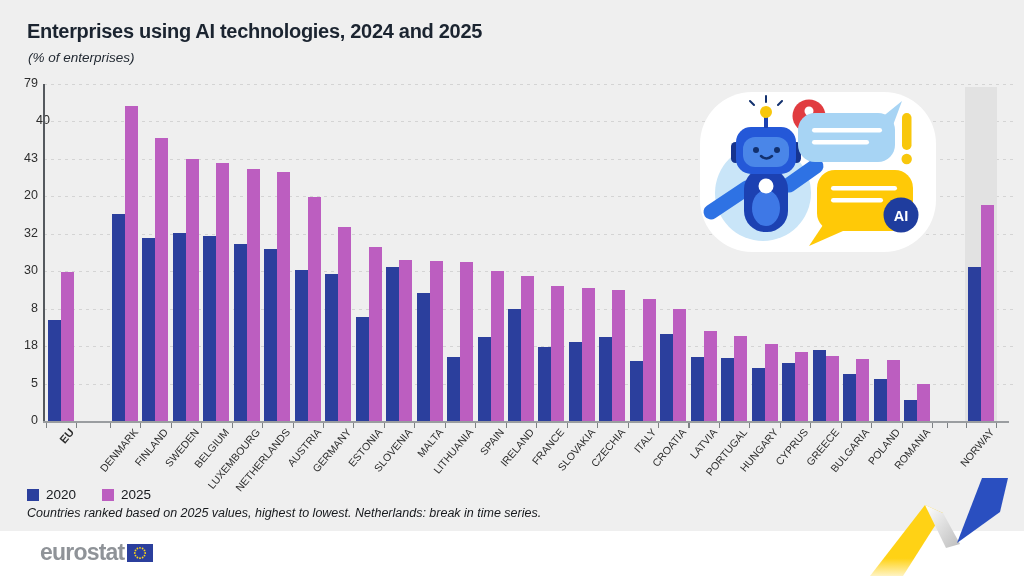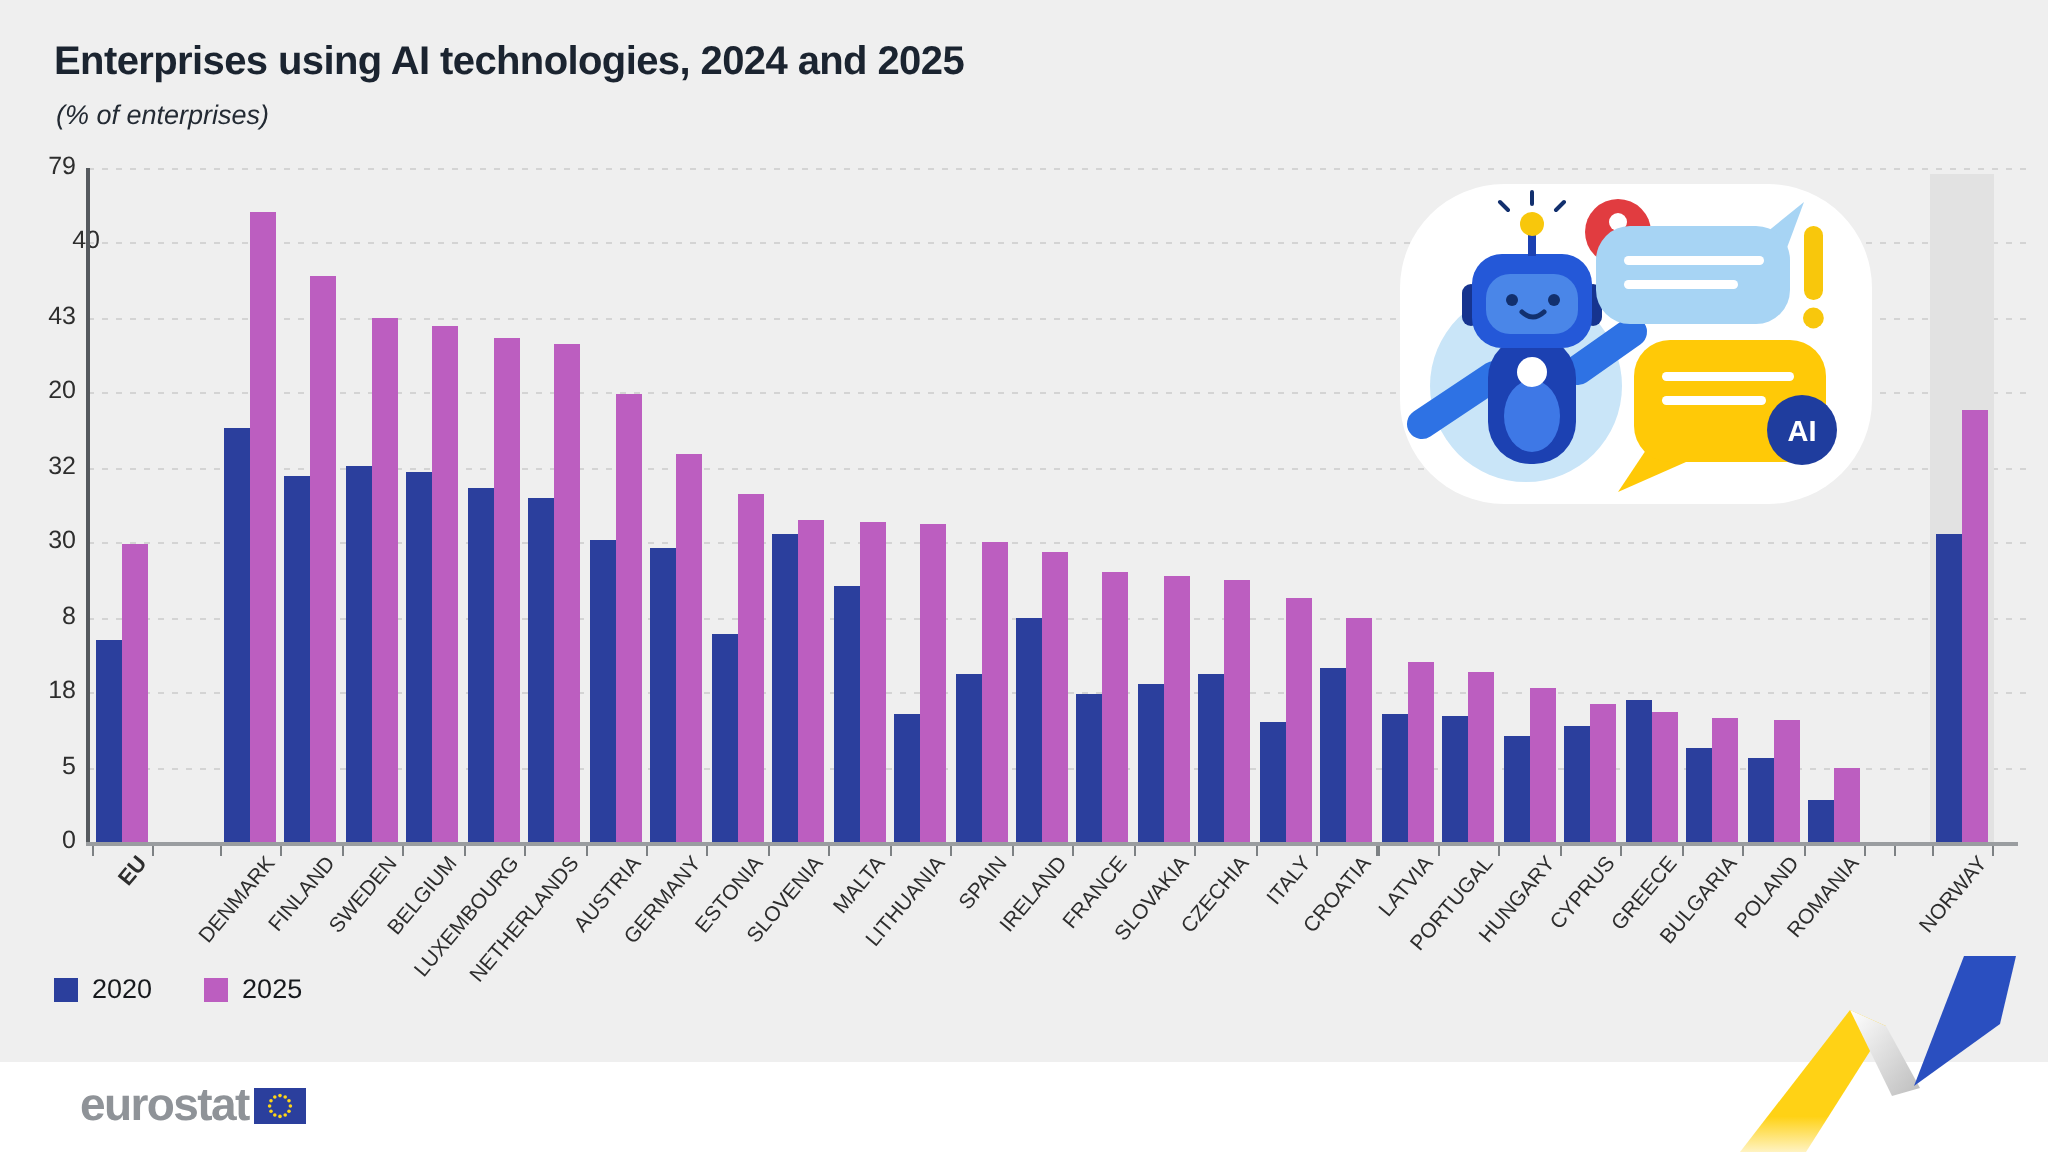--- a/index.html
+++ b/index.html
@@ -249,20 +249,21 @@
     <span class="legend-item">
       <span class="swatch" id="sw2024" style="background: rgb(43, 63, 157);"></span>
       <span>2020</span>
     </span>
     <span class="legend-item">
       <span class="swatch" id="sw2025" style="background: rgb(188, 94, 192);"></span>
       <span>2025</span>
     </span>
   </div>
 
+  <div id="footnote">Countries ranked based on 2025 values, highest to lowest. Netherlands: break in time series.</div>
 
   <div id="footer">
     <div id="logo">
       <span id="logo-text">eurostat</span>
       <svg width="26" height="18" viewBox="0 0 26 18" style="margin-left:3px;">
         <rect x="0" y="0" width="26" height="18" fill="#2b3f9d"></rect>
         <g id="flag-stars" fill="#ffd617">
             <circle cx="13.00" cy="3.80" r="0.9"></circle>
             <circle cx="15.60" cy="4.50" r="0.9"></circle>
             <circle cx="17.50" cy="6.40" r="0.9"></circle>

